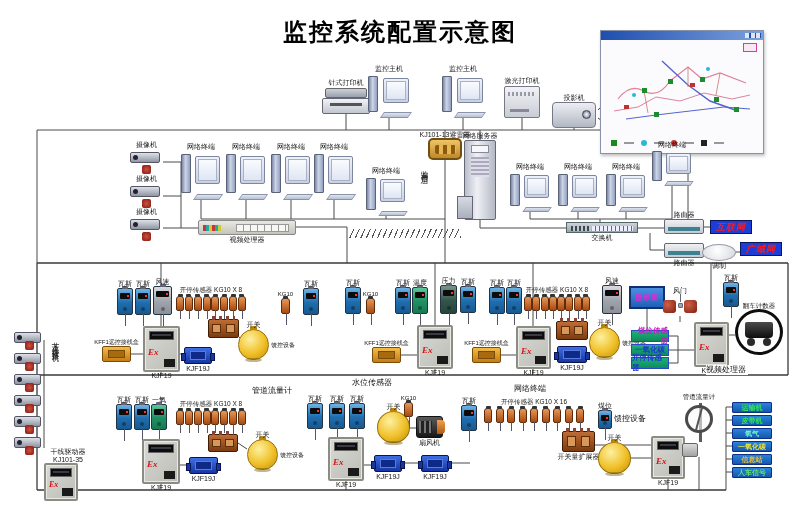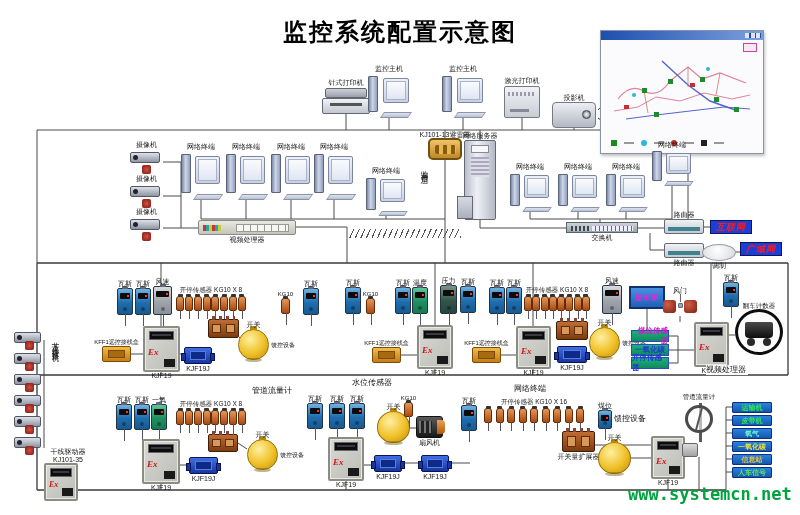--- a/index.html
+++ b/index.html
@@ -700,14 +700,13 @@
         <span style="color: rgb(232, 224, 64);">一氧化碳</span>
       </div>
       <div class="node bluebox" style="left: 732px; top: 454px; width: 40px; height: 11px;">
         <span style="color: rgb(232, 192, 64);">信息站</span>
       </div>
       <div class="node bluebox" style="left: 732px; top: 467px; width: 40px; height: 11px;">
         <span style="color: rgb(96, 232, 96);">人车信号</span>
       </div>
     </div>
 
-  <div id="watermark">www.systemcn.net</div>
 </div>
 
 </body></html>

